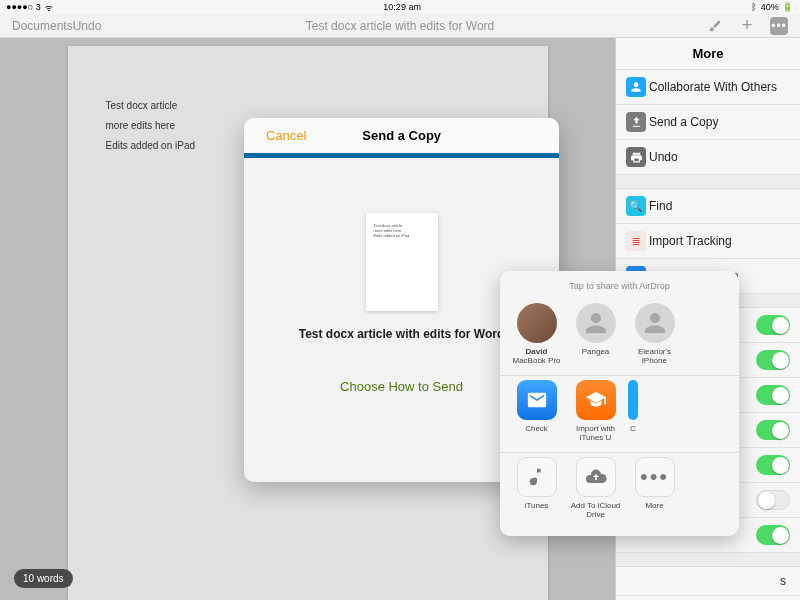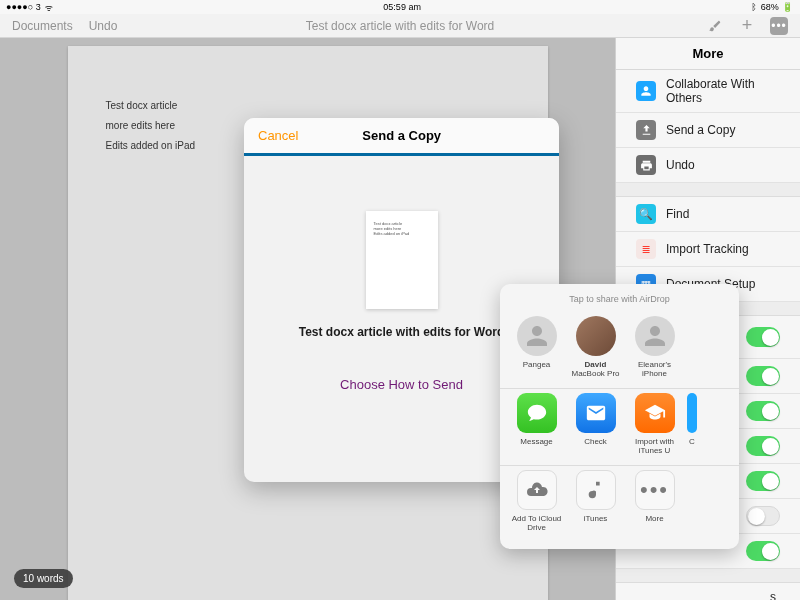--- a/index.html
+++ b/index.html
@@ -4,57 +4,57 @@
   <style>
     * { margin: 0; padding: 0; box-sizing: border-box; font-family: -apple-system, "Helvetica Neue", Arial, sans-serif; }
     body { width: 800px; height: 600px; background: #d7d7d7; overflow: hidden; position: relative; }
 
     
     .status { height: 14px; background: #f7f7f7; display: flex; align-items: center; font-size: 9px; color: #000; padding: 0 6px; justify-content: space-between; }
     .status .seg { display: flex; align-items: center; gap: 4px; }
 
     
     .toolbar { height: 24px; background: #f2f2f2; border-bottom: 1px solid #d6d6d6; display: flex; align-items: center; padding: 0 12px; font-size: 12px; color: #929292; position: relative; }
-    .toolbar .left { display: flex; gap: 16px; }
+    .toolbar .left { display: flex; }
     .toolbar .center { position: absolute; left: 50%; transform: translateX(-50%); font-weight: 500; color: #949494; }
     .toolbar .right { margin-left: auto; display: flex; gap: 14px; align-items: center; }
     .toolbar .icnbtn { width: 18px; height: 18px; border-radius: 3px; display: flex; align-items: center; justify-content: center; color: #9a9a9a; }
     .toolbar .icnbtn.dark { background: #a2a2a2; color: #fff; border-radius: 4px; }
 
     
     .canvas { position: absolute; top: 38px; left: 0; right: 185px; bottom: 0; background: #d7d7d7; }
     .page { background: #fff; width: 480px; height: 580px; margin: 0 auto; margin-top: 8px; padding: 50px 38px; font-size: 10px; color: #3a3a3a; line-height: 2; box-shadow: 0 1px 3px rgba(0,0,0,.2); }
 
     
     .panel { position: absolute; top: 38px; right: 0; width: 185px; bottom: 0; background: #f6f6f6; border-left: 1px solid #d0d0d0; }
     .panel-title { font-size: 13px; font-weight: 600; text-align: center; padding: 8px 0; border-bottom: 1px solid #d8d8d8; }
-    .panel-item { display: flex; align-items: center; gap: 10px; padding: 7px 20px; border-bottom: 1px solid #e2e2e2; font-size: 12px; color: #222; }
+    .panel-item { display: flex; align-items: center; gap: 3px; padding: 7px 10px; border-bottom: 1px solid #e2e2e2; font-size: 12px; color: #222; }
     .panel-item .picn { width: 20px; height: 20px; border-radius: 4px; flex-shrink: 0; display: flex; align-items: center; justify-content: center; color: #fff; font-size: 11px; }
     .panel-item .flex1 { flex: 1; }
     .toggle { width: 34px; height: 20px; border-radius: 10px; background: #4cd964; position: relative; flex-shrink: 0; }
     .toggle.off { background: #eaeaea; border: 1px solid #d8d8d8; }
     .toggle::after { content: ""; position: absolute; width: 17px; height: 17px; background: #fff; border-radius: 50%; top: 1.5px; right: 1.5px; box-shadow: 0 1px 2px rgba(0,0,0,.3); }
     .toggle.off::after { left: 1px; right: auto; top: 0.5px; }
     .panel-sep { height: 14px; background: #ededed; border-bottom: 1px solid #dcdcdc; }
 
     
     .dim { position: absolute; top: 38px; left: 0; right: 185px; bottom: 0; background: rgba(0,0,0,.12); }
 
     
     .modal { position: absolute; top: 118px; left: 244px; width: 315px; height: 364px; background: #f2f2f2; border-radius: 10px; box-shadow: 0 8px 25px rgba(0,0,0,.25); overflow: hidden; }
-    .modal-head { display: flex; align-items: flex-start; padding: 10px 14px; border-bottom: 3px solid #0369a1; background: #fafafa; }
+    .modal-head { display: flex; align-items: flex-start; padding: 10px 22px; border-bottom: 5px solid #0369a1; background: #fafafa; }
     .modal-head .cancel { color: #ff9500; font-size: 13px; }
     .modal-head .mtitle { flex: 1; text-align: center; font-weight: 600; font-size: 13px; margin-left: -40px; }
     .modal-body { text-align: center; padding-top: 55px; }
     .docprev { width: 72px; height: 98px; background: #fff; margin: 0 auto 16px; box-shadow: 0 1px 4px rgba(0,0,0,.2); padding: 10px 8px; font-size: 4px; text-align: left; color: #555; }
     .modal-body .docname { font-size: 12px; font-weight: 600; color: #1c1c1c; margin-bottom: 38px; }
-    .modal-body .choose { color: #701a75; font-size: 13px; font-weight: 500; }
-
-    
-    .sheet { position: absolute; top: 284px; left: 500px; width: 239px; height: 265px; background: #f5f5f5; border-radius: 10px; box-shadow: 0 6px 20px rgba(0,0,0,.25); padding: 6px 0 10px; }
+    .modal-body .choose { color: #4d7c0f; font-size: 13px; font-weight: 500; }
+
+    
+    .sheet { position: absolute; top: 271px; left: 500px; width: 239px; height: 265px; background: #f5f5f5; border-radius: 10px; box-shadow: 0 6px 20px rgba(0,0,0,.25); padding: 6px 0 10px; }
     .sheet::before { content: ""; position: absolute; left: -8px; top: 120px; border: 8px solid transparent; border-right-color: #f5f5f5; }
     .sheet-cap { text-align: center; font-size: 9px; color: #8a8a8a; padding: 4px 0 8px; }
     .sheet-row { display: flex; padding: 4px 10px 10px; border-bottom: 1px solid #dcdcdc; gap: 6px; }
     .sheet-row:last-child { border-bottom: none; }
     .sitem { width: 53px; text-align: center; }
     .sicn { width: 40px; height: 40px; border-radius: 9px; margin: 0 auto 4px; display: flex; align-items: center; justify-content: center; color: #fff; font-size: 19px; }
     .sitem .slabel { font-size: 8px; color: #444; line-height: 1.15; display: block; height: 18px; }
     .avatar { width: 40px; height: 40px; border-radius: 50%; margin: 0 auto 4px; background: #d6d6d6; display: flex; align-items: center; justify-content: center; overflow: hidden; }
     .avatar.photo { background: linear-gradient(135deg, #a07860, #6d4a38); }
     .silh { fill: #a8a8a8; }
@@ -65,24 +65,24 @@
     svg { display: block; }
   </style>
 </head>
 <body>
 
 <div class="status">
   <div class="seg">
     <span>●●●●○ 3</span>
     <span>ᯤ</span>
   </div>
-  <div class="seg">05:59 am</div>
+  <div class="seg">10:29 am</div>
   <div class="seg">
     <span>ᛒ</span>
-    <span>68%</span>
+    <span>40%</span>
     <span>🔋</span>
   </div>
 </div>
 
 <div class="toolbar">
   <div class="left">
     <span>Documents</span>
     <span>Undo</span>
   </div>
   <div class="center">Test docx article with edits for Word</div>
@@ -207,51 +207,43 @@
     <div class="docname">Test docx article with edits for Word</div>
     <div class="choose">Choose How to Send</div>
   </div>
 </div>
 
 <div class="sheet">
   <div class="sheet-cap">Tap to share with AirDrop</div>
 
   <div class="sheet-row">
     <div class="sitem">
+      <div class="avatar photo"></div>
+      <span class="slabel"><b>David</b><br><span>MacBook Pro</span></span>
+    </div>
+    <div class="sitem">
       <div class="avatar">
           <svg width="30" height="30" viewBox="0 0 24 24">
             <path class="silh" d="M12 12c2.2 0 4-1.8 4-4s-1.8-4-4-4-4 1.8-4 4 1.8 4 4 4zm0 2c-2.7 0-8 1.3-8 4v2h16v-2c0-2.7-5.3-4-8-4z"></path>
           </svg>
         </div>
       <span class="slabel">Pangea</span>
     </div>
     <div class="sitem">
-      <div class="avatar photo"></div>
-      <span class="slabel"><b>David</b><br><span>MacBook Pro</span></span>
-    </div>
-    <div class="sitem">
       <div class="avatar">
           <svg width="30" height="30" viewBox="0 0 24 24">
             <path class="silh" d="M12 12c2.2 0 4-1.8 4-4s-1.8-4-4-4-4 1.8-4 4 1.8 4 4 4zm0 2c-2.7 0-8 1.3-8 4v2h16v-2c0-2.7-5.3-4-8-4z"></path>
           </svg>
         </div>
       <span class="slabel">Eleanor's iPhone</span>
     </div>
   </div>
 
   <div class="sheet-row">
     <div class="sitem">
-      <div class="sicn" style="background:linear-gradient(#5ee04a,#34c123);">
-        <svg width="22" height="22" viewBox="0 0 24 24">
-            <path fill="#fff" d="M12 3C6.5 3 2 6.6 2 11c0 2.4 1.3 4.5 3.4 6-.3 1.2-1 2.5-2 3.5 1.8-.2 3.6-.9 5-1.8 1.1.3 2.3.4 3.6.4 5.5 0 10-3.6 10-8S17.5 3 12 3z"></path>
-          </svg>
-      </div>
-      <span class="slabel">Message</span>
-    </div>
-    <div class="sitem">
       <div class="sicn" style="background:linear-gradient(#3ea8ff,#1173e6);">
         <svg width="22" height="22" viewBox="0 0 24 24">
             <path fill="#fff" d="M20 4H4c-1.1 0-2 .9-2 2v12c0 1.1.9 2 2 2h16c1.1 0 2-.9 2-2V6c0-1.1-.9-2-2-2zm0 4l-8 5-8-5V6l8 5 8-5v2z"></path>
           </svg>
       </div>
       <span class="slabel">Check</span>
     </div>
     <div class="sitem">
       <div class="sicn" style="background:linear-gradient(#ff8c2e,#ff6a00);">
         <svg width="22" height="22" viewBox="0 0 24 24">
@@ -262,34 +254,34 @@
     </div>
     <div class="sitem" style="width:10px;">
       <div class="sicn" style="background:#1ea7ff;width:10px;"></div>
       <span class="slabel">C</span>
     </div>
   </div>
 
   <div class="sheet-row">
     <div class="sitem">
       <div class="sicn" style="background:#f8f8f8;border:1px solid #dcdcdc;">
+        <svg width="22" height="22" viewBox="0 0 24 24">
+            <path fill="#7b7b7b" d="M12 3v10.6A4 4 0 008 13a4 4 0 104 4V7h4V3h-4z"></path>
+          </svg>
+      </div>
+      <span class="slabel">iTunes</span>
+    </div>
+    <div class="sitem">
+      <div class="sicn" style="background:#f8f8f8;border:1px solid #dcdcdc;">
         <svg width="24" height="24" viewBox="0 0 24 24">
             <path fill="#7b7b7b" d="M19 18H6a4 4 0 010-8c.3 0 .7 0 1 .1A5 5 0 0117 9a4 4 0 012 9zM12 9l-3 3h2v3h2v-3h2l-3-3z"></path>
           </svg>
       </div>
       <span class="slabel">Add To iCloud Drive</span>
     </div>
     <div class="sitem">
-      <div class="sicn" style="background:#f8f8f8;border:1px solid #dcdcdc;">
-        <svg width="22" height="22" viewBox="0 0 24 24">
-            <path fill="#7b7b7b" d="M12 3v10.6A4 4 0 008 13a4 4 0 104 4V7h4V3h-4z"></path>
-          </svg>
-      </div>
-      <span class="slabel">iTunes</span>
-    </div>
-    <div class="sitem">
       <div class="sicn" style="background:#f8f8f8;border:1px solid #dcdcdc;color:#7b7b7b;font-size:22px;letter-spacing:2px;">•••</div>
       <span class="slabel">More</span>
     </div>
   </div>
 </div>
 
 <div class="wc">10 words</div>
 
 </body></html>

